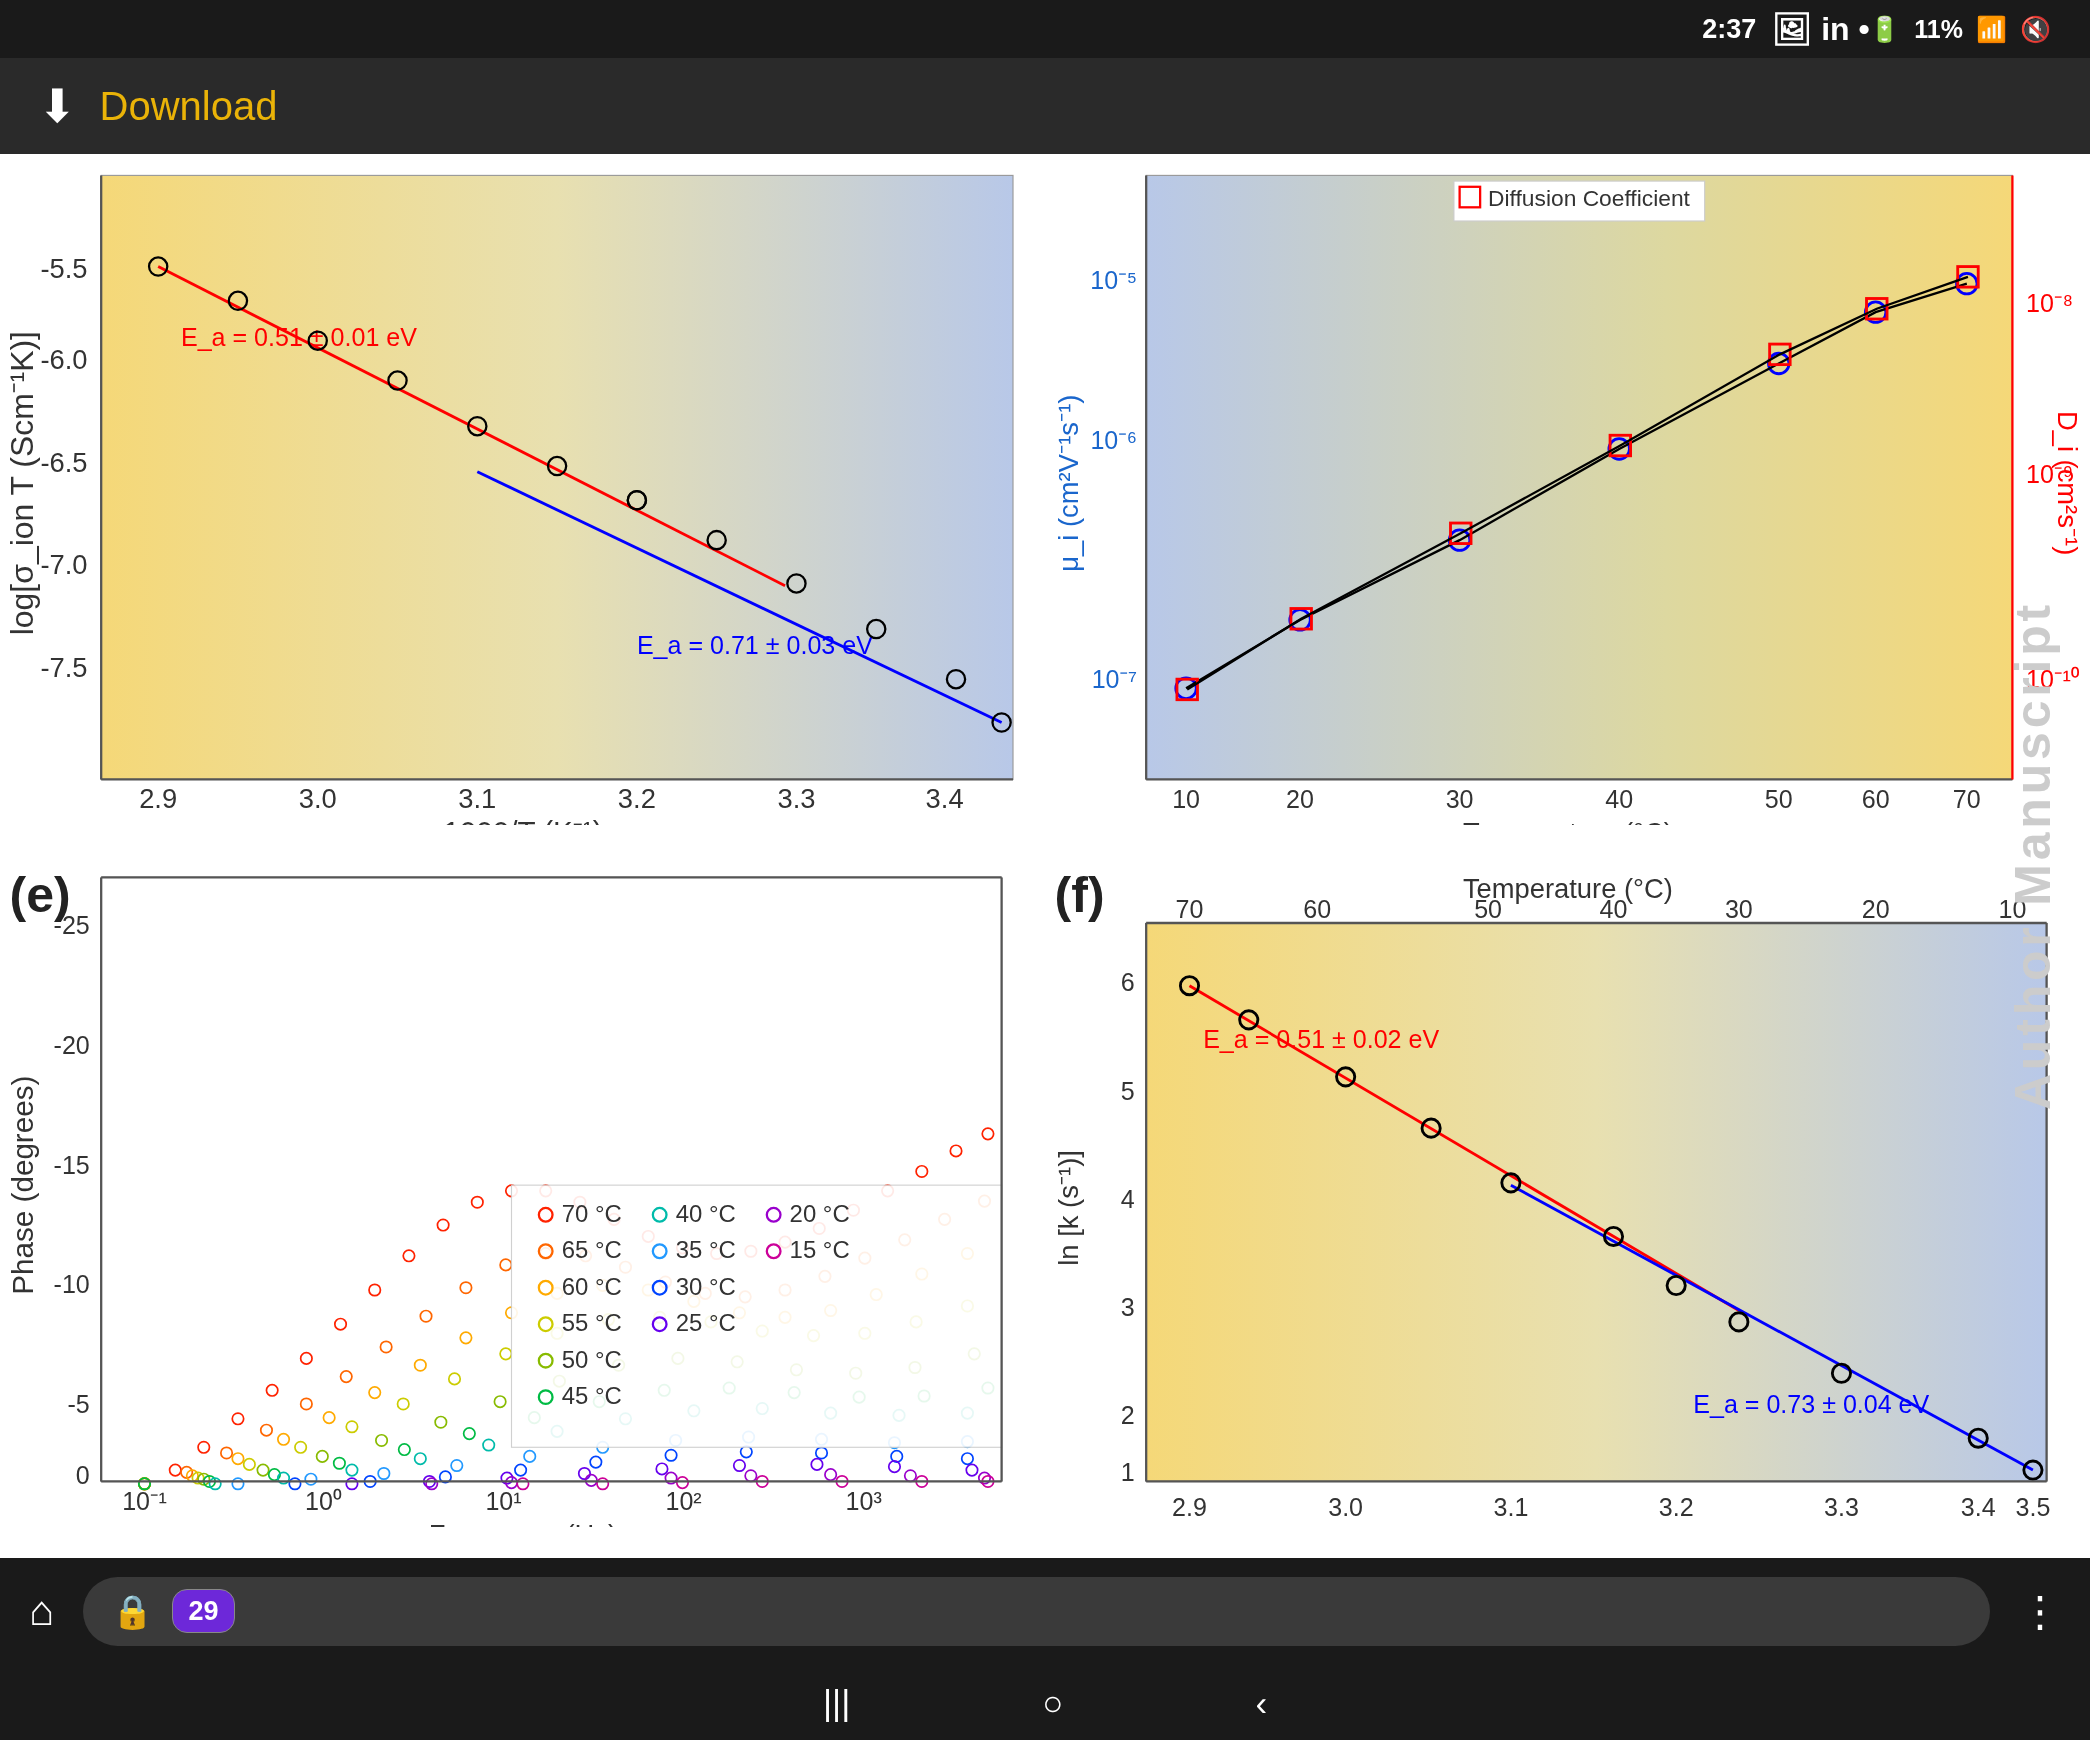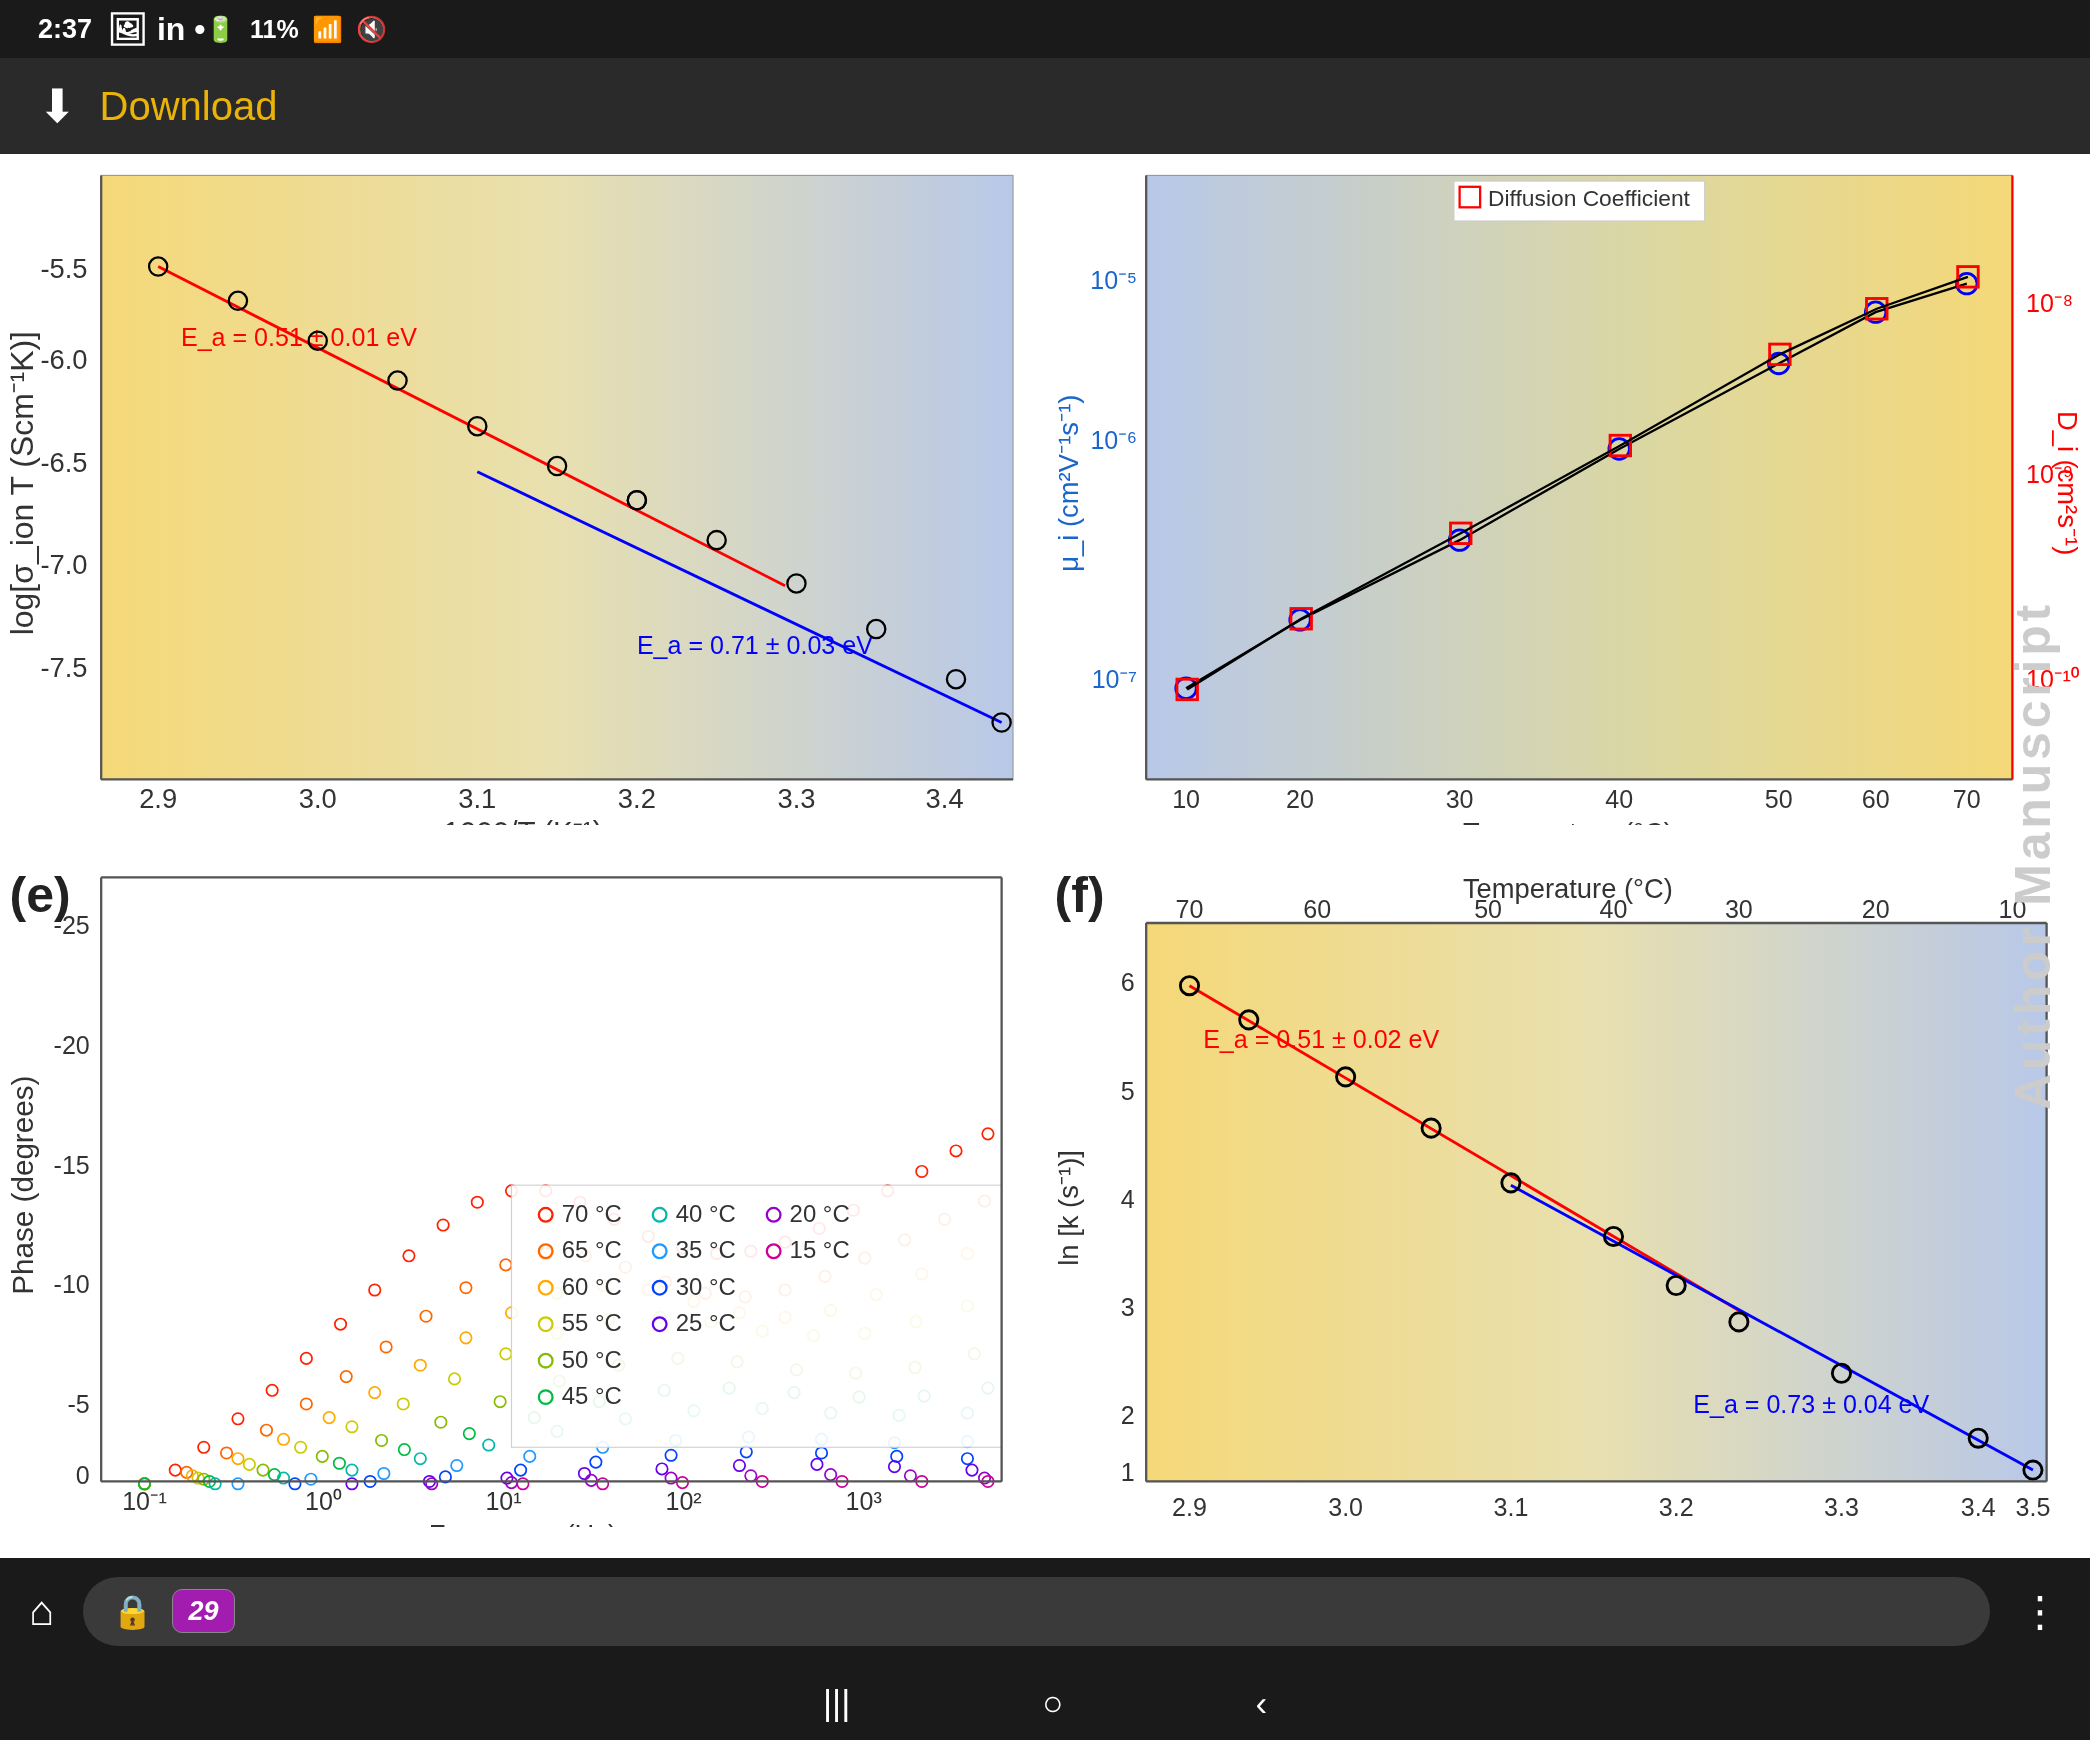--- a/index.html
+++ b/index.html
@@ -12,21 +12,21 @@
       position: relative;
     }
 
     
     .status-bar {
       width: 100%;
       height: 58px;
       background: #1a1a1a;
       display: flex;
       align-items: center;
-      justify-content: flex-start;
+      justify-content: flex-end;
       padding: 6px 38px;
       color: white;
       font-size: 27px;
       font-weight: bold;
     }
     .status-left { display: flex; align-items: center; gap: 15.4px; }
     .status-right { display: flex; align-items: center; gap: 13.4px; font-size: 25px; }
 
     
     .download-bar {
@@ -111,28 +111,27 @@
       border-radius: 48px;
       height: 69px;
       display: flex;
       align-items: center;
       padding: 0 29px;
       gap: 19px;
     }
     .lock-icon { color: white; font-size: 33px; }
     .url-text { color: white; font-size: 27px; flex: 1; }
     .page-badge {
-      background: #a21caf;
+      background: #6d28d9;
       color: white;
-      border-radius: 10px;
+      border-radius: 15px;
       padding: 5.8px 15.4px;
       font-size: 27px;
       font-weight: bold;
       border: 1.9px solid #888;
-      font-style: italic;
     }
     .more-btn { color: white; font-size: 42px; margin-left: 9.6px; }
 
     
     .android-nav {
       width: 100%;
       height: 77px;
       background: #1a1a1a;
       display: flex;
       align-items: center;

